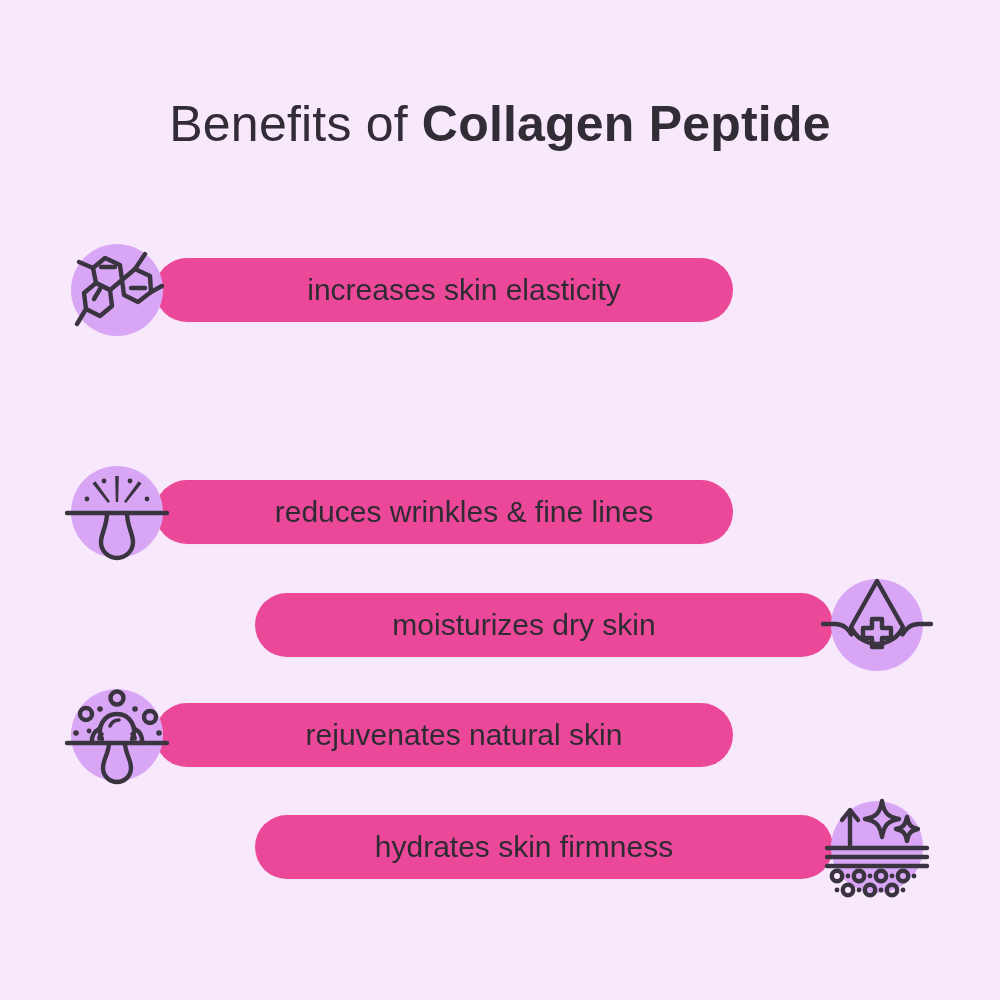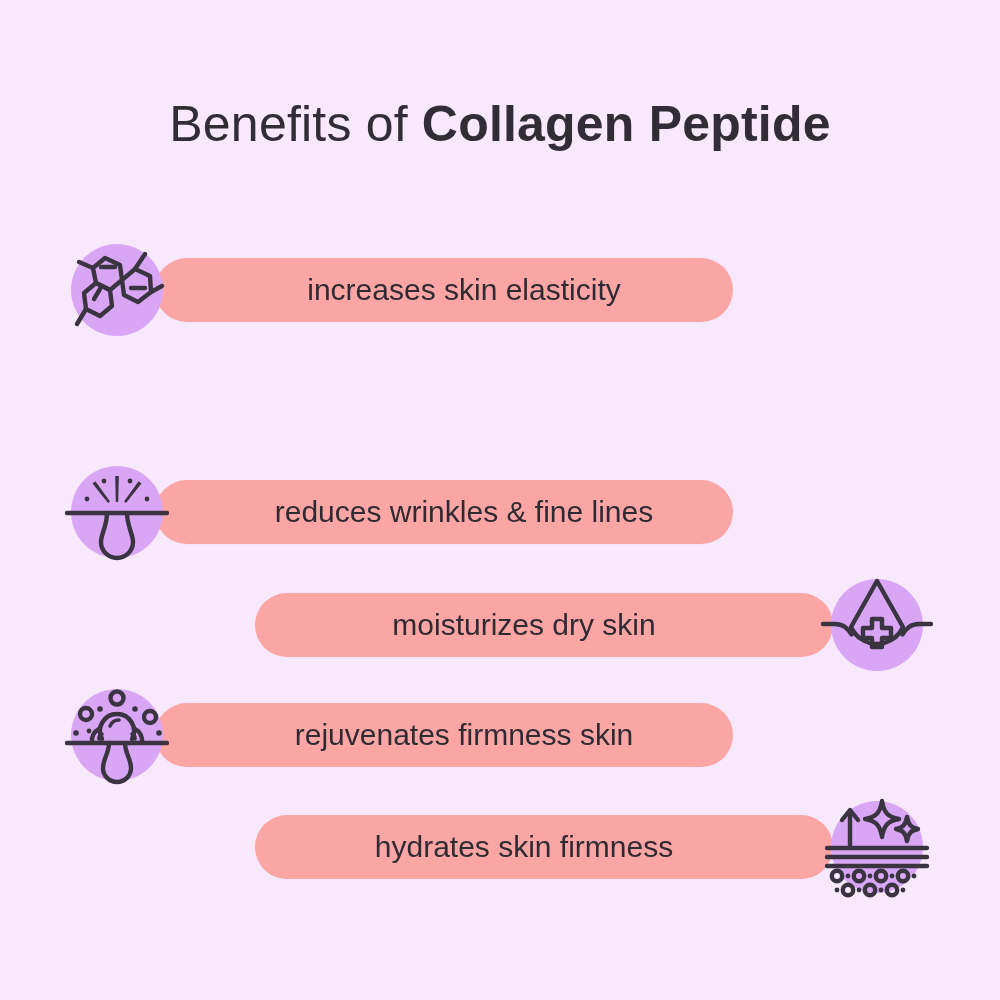--- a/index.html
+++ b/index.html
@@ -49,21 +49,21 @@
   .row-2 { top: 358px; }
   .row-3 { top: 464px; }
   .row-4 { top: 577px; }
   .row-5 { top: 687px; }
   .row-6 { top: 799px; }
 
   .pill {
     position: absolute;
     top: 16px;
     height: 64px;
-    background: #fca5a5;
+    background: #ec4899;
     border-radius: 32px;
     box-shadow: 0 1px 2px rgba(120, 80, 150, 0.035);
   }
   .pill-left  { left: 155px;  width: 578px; }
   .pill-right { left: 255px;  width: 578px; }
 
   .pill-text {
     position: absolute;
     top: 0;
     height: 64px;
@@ -208,21 +208,21 @@
         <circle class="ink-fill" cx="41" cy="23" r="2.4"></circle>
         <circle class="ink-fill" cx="67" cy="23" r="2.4"></circle>
         <circle class="ink-fill" cx="24" cy="41" r="2.4"></circle>
         <circle class="ink-fill" cx="84" cy="41" r="2.4"></circle>
       </svg>
     </div>
   </div>
 
   <div class="row row-5">
     <div class="pill pill-left">
-      <div class="pill-text">rejuvenates firmness skin</div>
+      <div class="pill-text">rejuvenates natural skin</div>
     </div>
     <div class="badge badge-left">
       <div class="disc"></div>
       <svg viewBox="0 0 108 108">
 
         <line class="ink" x1="4" y1="62" x2="104" y2="62"></line>
 
         <path class="ink" d="M39 58 a17 17 0 1 1 30 0"></path>
         <path class="ink" d="M46 62 c0 10 -6 16 -6 25 a14 14 0 0 0 28 0 c0 -9 -6 -15 -6 -25"></path>
 

